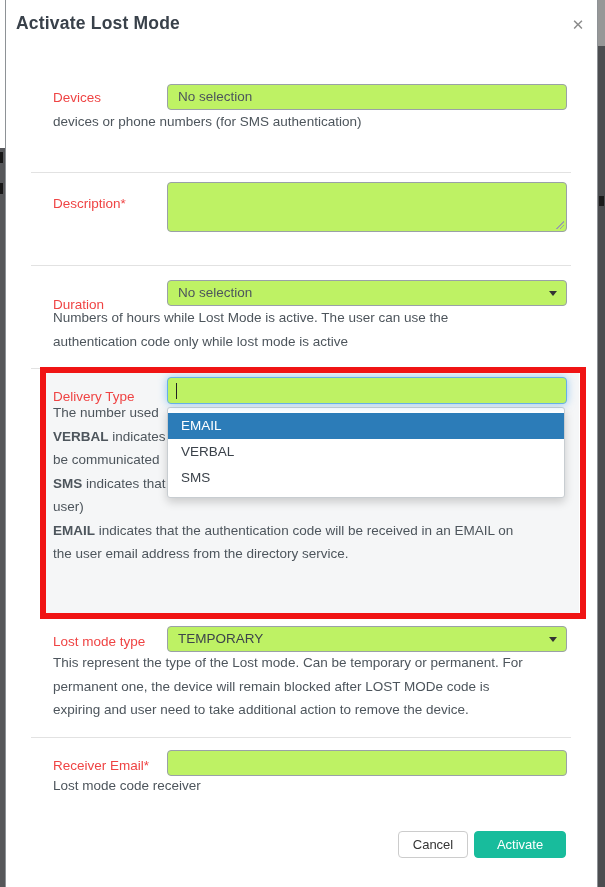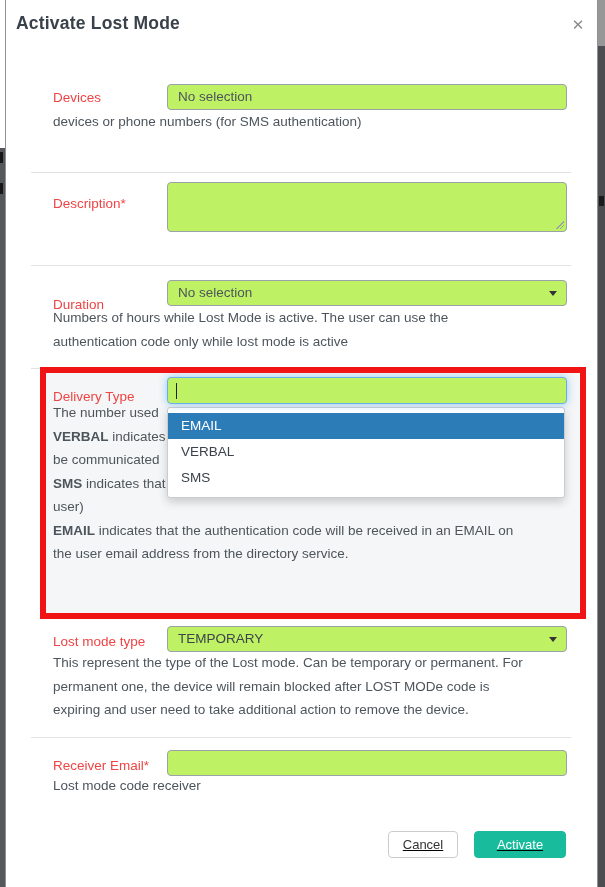--- a/index.html
+++ b/index.html
@@ -61,21 +61,21 @@
   .dd-option { height:26px; line-height:26px; padding-left:13px; font-size:13.5px;
     color:#3b424a; cursor:pointer; }
   .dd-option.active { background:#2c7cb8; color:#ffffff; }
 
   #annotation-red-box { position:absolute; left:34px; top:367px; width:546px; height:252px;
     border:6px solid #f01414; z-index:5; pointer-events:none; }
 
   .zcontent { z-index:1; }
 
   
-  #footer { position:absolute; right:31px; top:831px; display:flex; gap:16px; z-index:1;text-decoration:underline; }
+  #footer { position:absolute; right:31px; top:831px; display:flex; gap:6px; z-index:1; }
   .btn { height:27px; border-radius:4px; font-size:13px; cursor:pointer;
     font-family:"Liberation Sans",sans-serif; }
   #cancel-btn { width:70px; background:#fff; border:1px solid #cccccc; color:#333; }
   #activate-btn { width:92px; background:#18bc9c; border:1px solid #18bc9c; color:#fff; }
 </style>
 </head>
 <body>
 
 <div id="stage">
 

